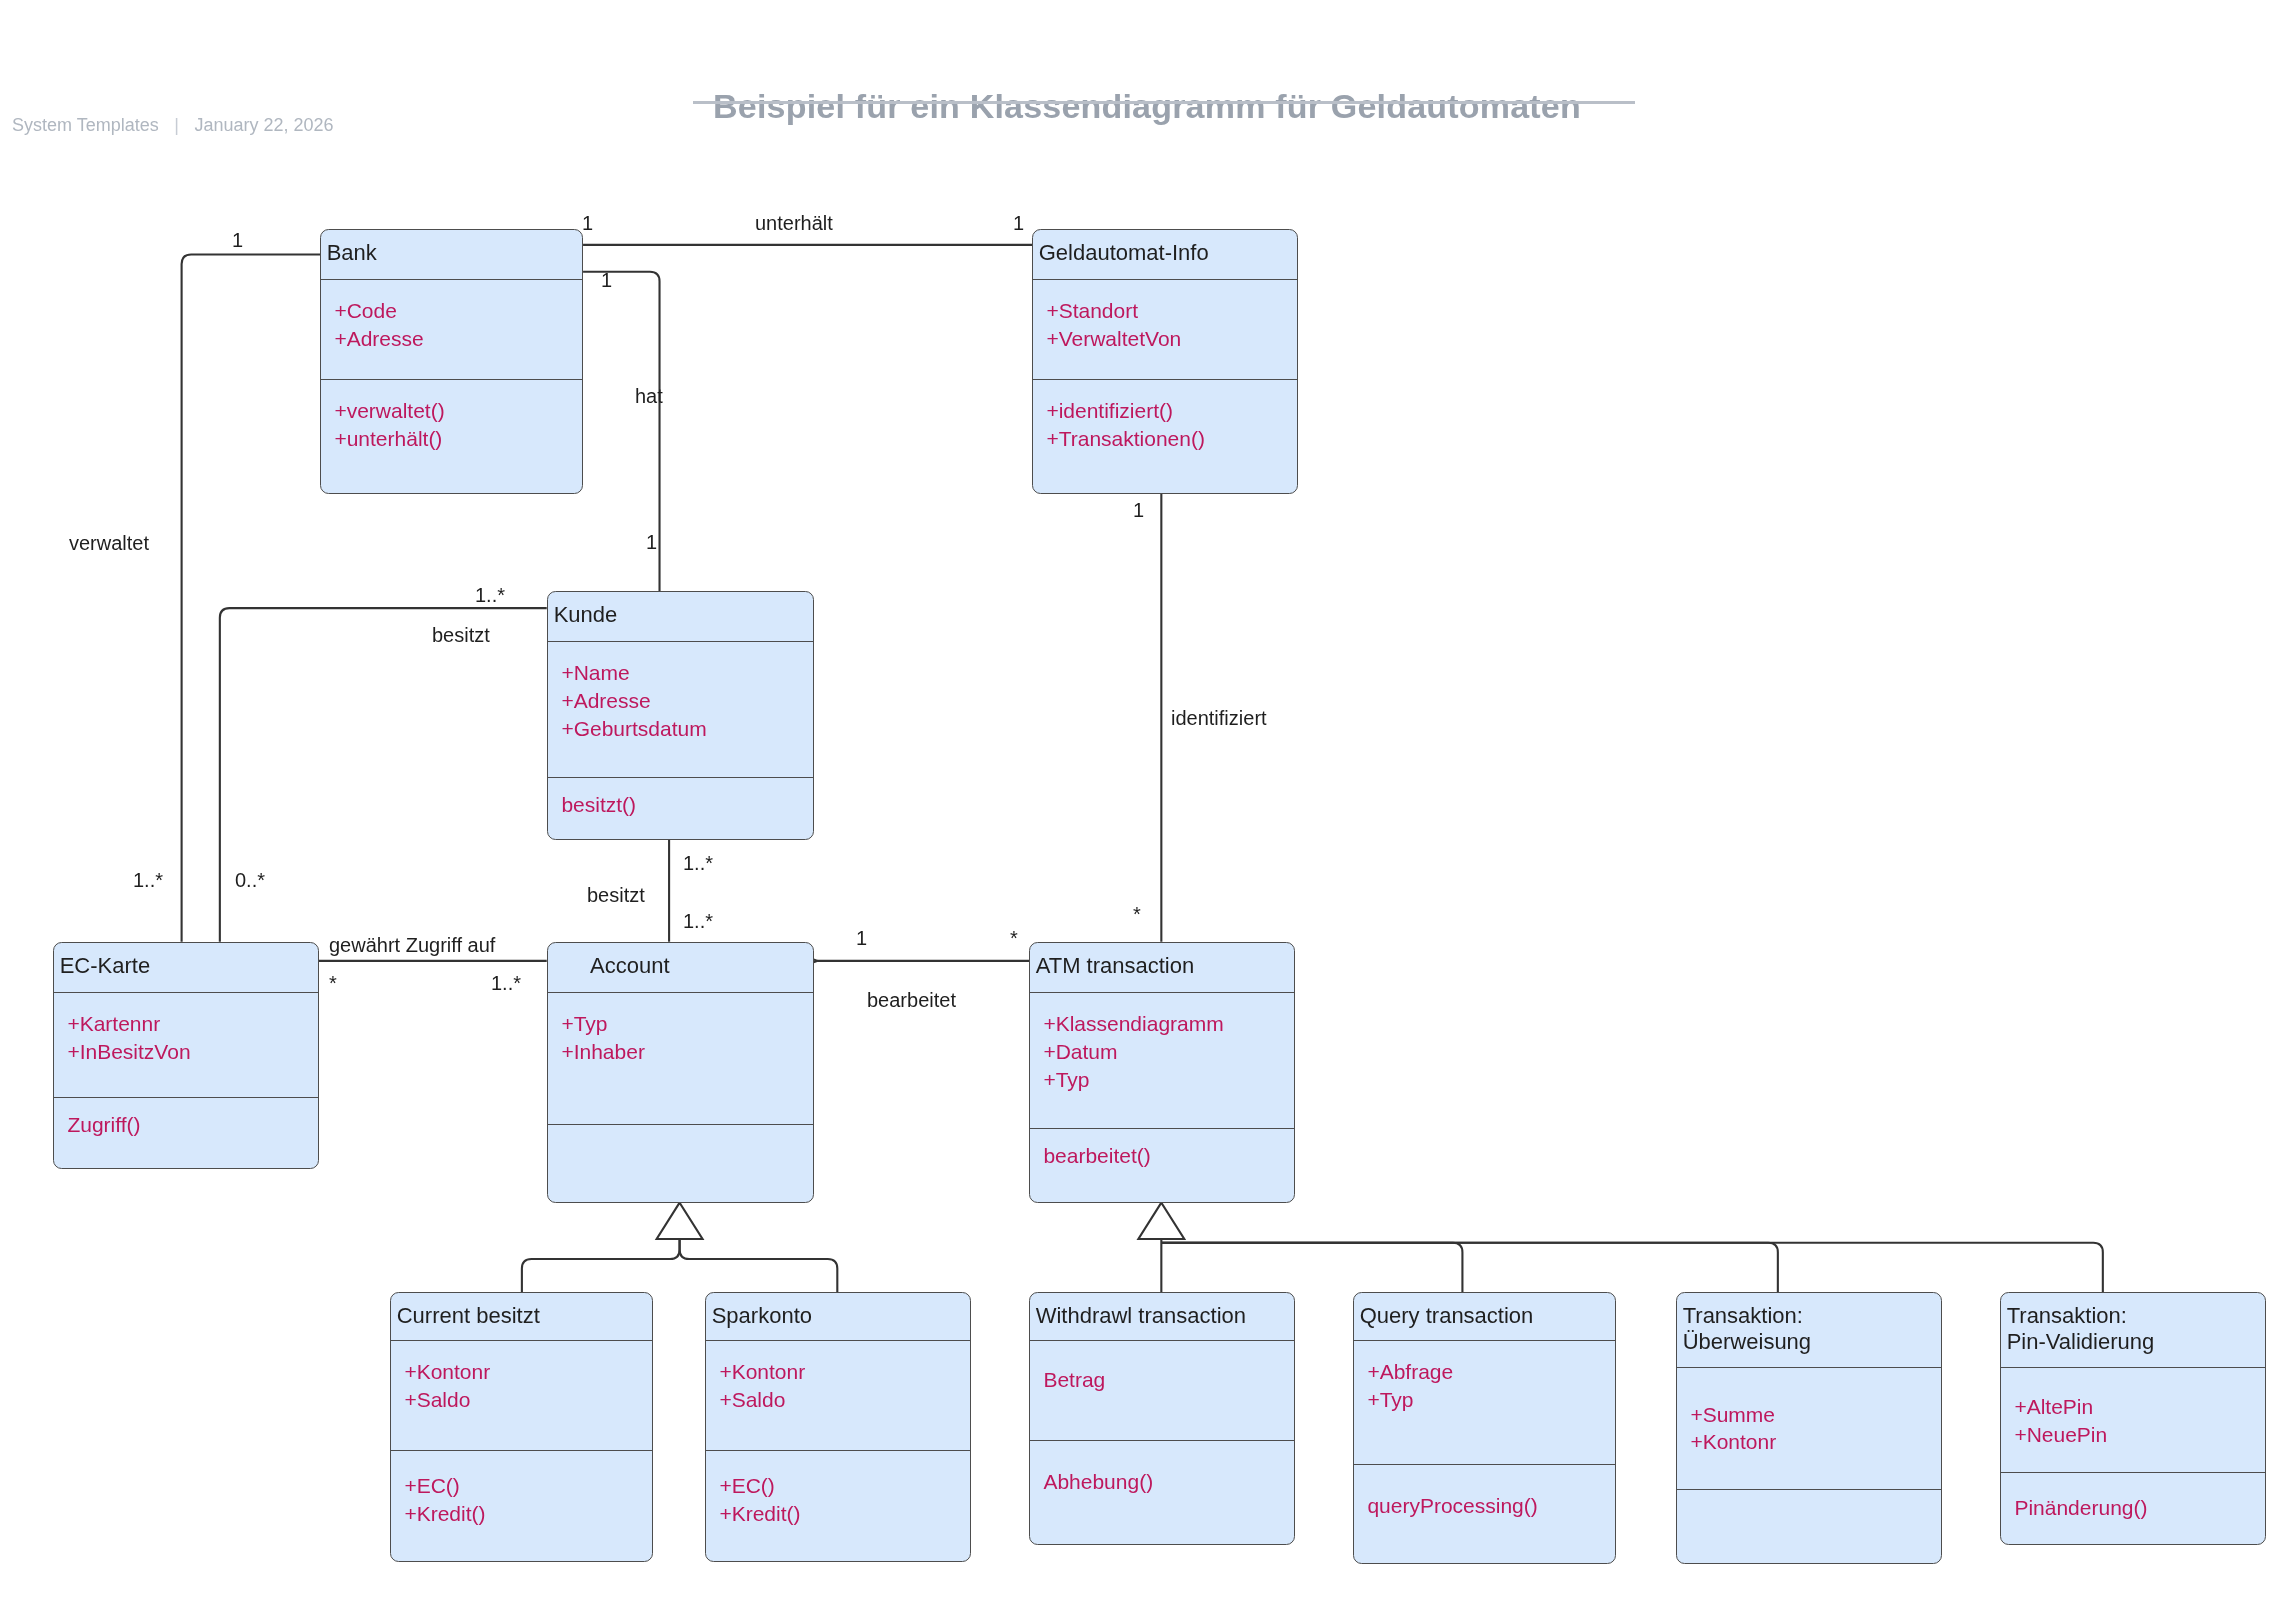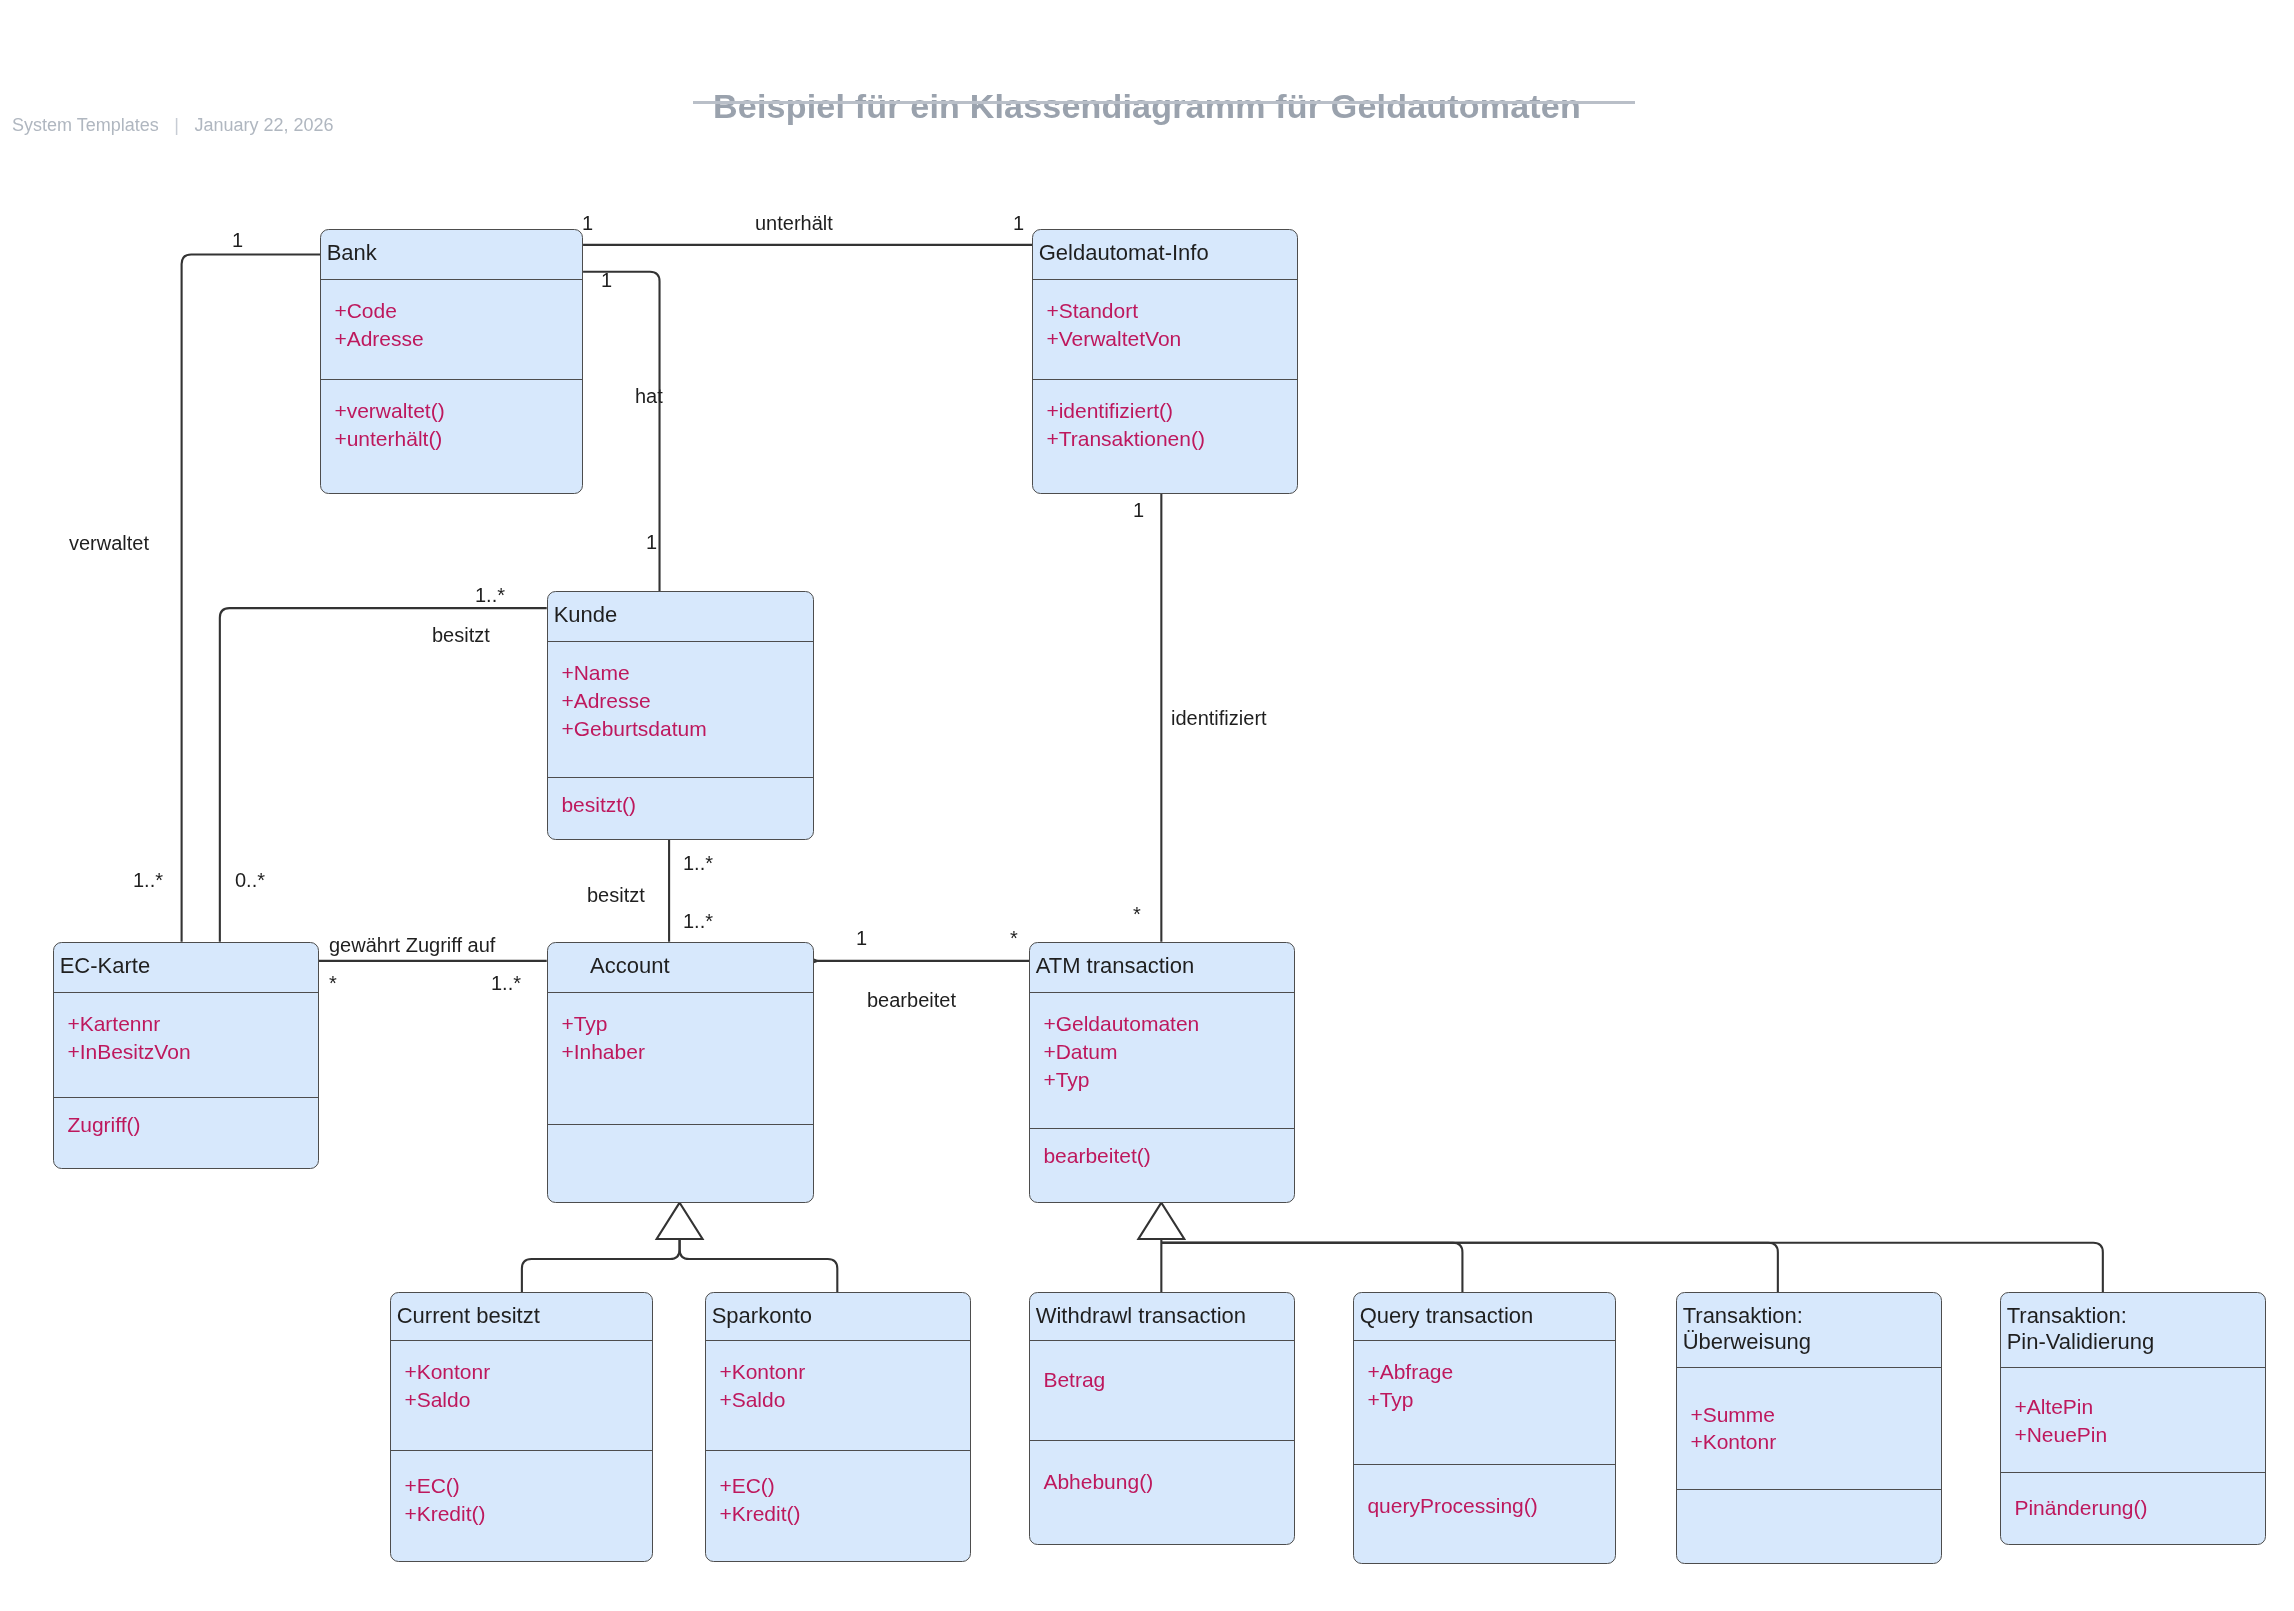--- a/index.html
+++ b/index.html
@@ -264,21 +264,21 @@
     <div class="uml-attrs" style="height:132px;">
       <div class="line">+Typ</div>
       <div class="line">+Inhaber</div>
     </div>
     <div class="uml-ops"></div>
   </div>
 
   <div class="uml-class" style="left:1029px; top:942px; width:266px; height:261px;">
     <div class="uml-name" style="height:50px;">ATM transaction</div>
     <div class="uml-attrs" style="height:136px;">
-      <div class="line">+Geldautomaten</div>
+      <div class="line">+Klassendiagramm</div>
       <div class="line">+Datum</div>
       <div class="line">+Typ</div>
     </div>
     <div class="uml-ops" style="padding-top:13.4px;">
       <div class="line">bearbeitet()</div>
     </div>
   </div>
 
   <div class="uml-class" style="left:390px; top:1292px; width:263px; height:270px;">
     <div class="uml-name" style="height:48px;">Current besitzt</div>

